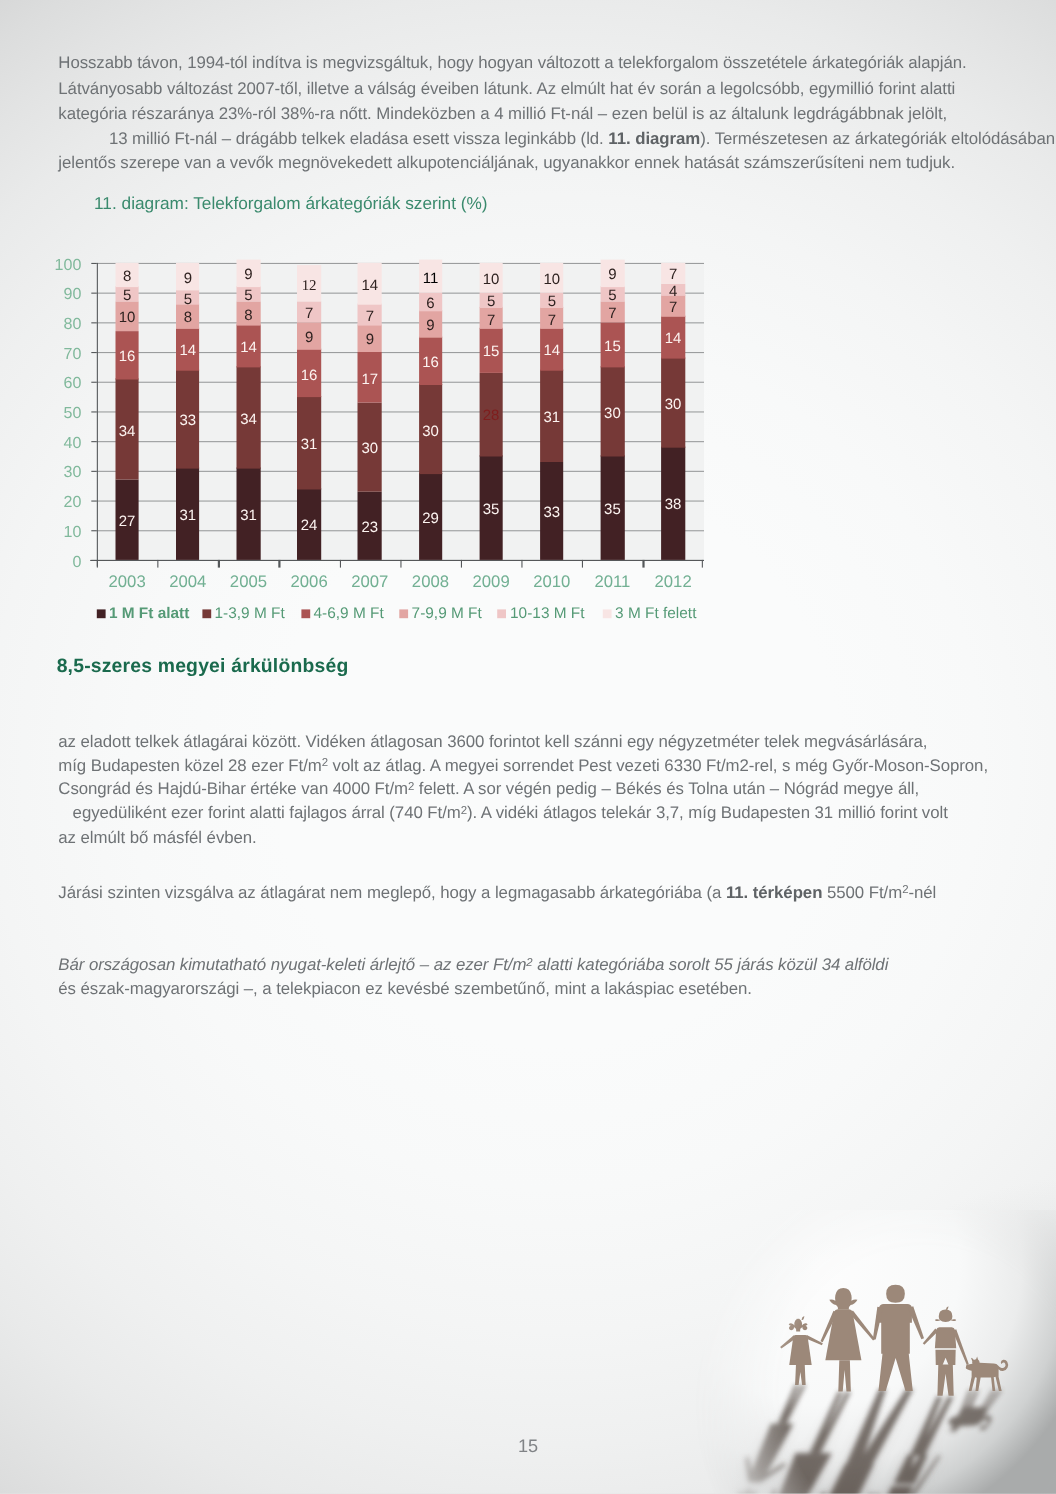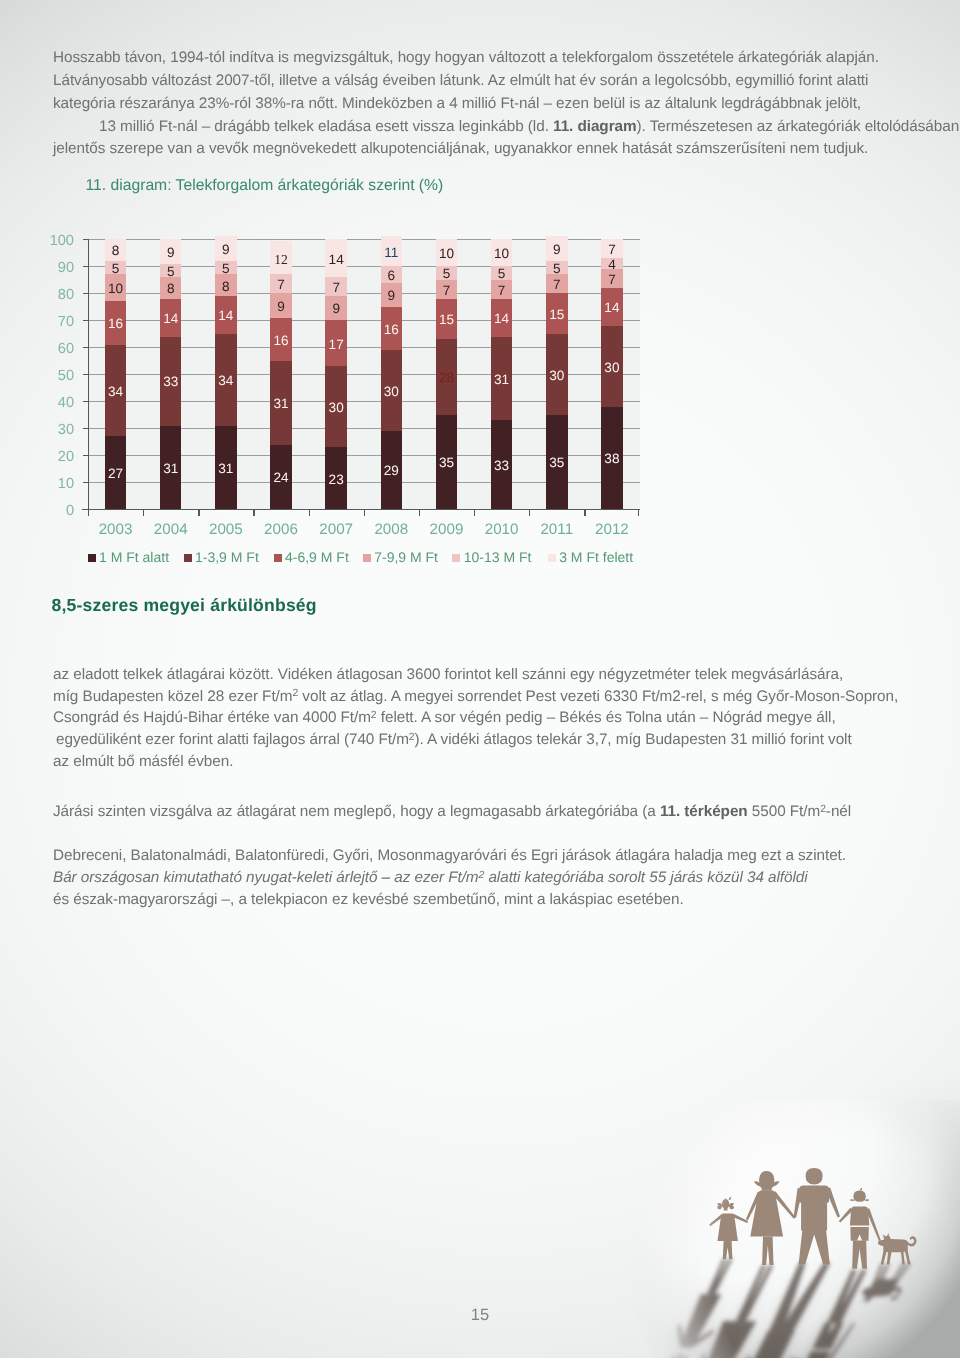--- a/index.html
+++ b/index.html
@@ -317,21 +317,21 @@
       <div class="seglabel" style="left:371.575px;top:464.45px;width:39.5px;color:#fdf4f1;">29</div>
       <div class="seg" style="left:380.575px;top:349.3px;width:21.5px;height:81.8px;background:#763937;"></div>
       <div class="seglabel" style="left:371.575px;top:384.8px;width:39.5px;color:#fdf4f1;">30</div>
       <div class="seg" style="left:380.575px;top:306.1px;width:21.5px;height:44px;background:#ab5453;"></div>
       <div class="seglabel" style="left:371.575px;top:322.70000000000005px;width:39.5px;color:#fdf4f1;">16</div>
       <div class="seg" style="left:380.575px;top:281.8px;width:21.5px;height:25.1px;background:#e2a5a2;"></div>
       <div class="seglabel" style="left:371.575px;top:288.95px;width:39.5px;color:#2f2220;">9</div>
       <div class="seg" style="left:380.575px;top:265.6px;width:21.5px;height:17px;background:#efc6c6;"></div>
       <div class="seglabel" style="left:371.575px;top:268.70000000000005px;width:39.5px;color:#2f2220;">6</div>
       <div class="seg" style="left:380.575px;top:235.9px;width:21.5px;height:30.5px;background:#f8e5e4;"></div>
-      <div class="seglabel" style="left:371.575px;top:245.75px;width:39.5px;color:#0c4a6e;">11</div>
+      <div class="seglabel" style="left:371.575px;top:245.75px;width:39.5px;color:#000000;">11</div>
       <div class="tickmark" style="left:363.75px;top:509px;width:1.3px;height:7px;"></div>
       <div class="xtick" style="left:361.325px;top:520.5px;width:60px;">2008</div>
       <div class="seg" style="left:435.72499999999997px;top:414.1px;width:21.5px;height:95.3px;background:#422124;"></div>
       <div class="seglabel" style="left:426.72499999999997px;top:456.35px;width:39.5px;color:#fdf4f1;">35</div>
       <div class="seg" style="left:435.72499999999997px;top:338.5px;width:21.5px;height:76.39999999999999px;background:#763937;"></div>
       <div class="seglabel" style="left:426.72499999999997px;top:371.3px;width:39.5px;color:#7f1d1d;">28</div>
       <div class="seg" style="left:435.72499999999997px;top:298px;width:21.5px;height:41.3px;background:#ab5453;"></div>
       <div class="seglabel" style="left:426.72499999999997px;top:313.25px;width:39.5px;color:#fdf4f1;">15</div>
       <div class="seg" style="left:435.72499999999997px;top:279.1px;width:21.5px;height:19.7px;background:#e2a5a2;"></div>
       <div class="seglabel" style="left:426.72499999999997px;top:283.55px;width:39.5px;color:#2f2220;">7</div>
@@ -378,36 +378,35 @@
       <div class="seg" style="left:601.175px;top:268.30000000000007px;width:21.5px;height:19.7px;background:#e2a5a2;"></div>
       <div class="seglabel" style="left:592.175px;top:272.75000000000006px;width:39.5px;color:#2f2220;">7</div>
       <div class="seg" style="left:601.175px;top:257.50000000000006px;width:21.5px;height:11.600000000000001px;background:#efc6c6;"></div>
       <div class="seglabel" style="left:592.175px;top:257.90000000000003px;width:39.5px;color:#2f2220;">4</div>
       <div class="seg" style="left:601.175px;top:238.59999999999997px;width:21.5px;height:19.7px;background:#f8e5e4;"></div>
       <div class="seglabel" style="left:592.175px;top:243.04999999999995px;width:39.5px;color:#2f2220;">7</div>
       <div class="tickmark" style="left:584.3499999999999px;top:509px;width:1.3px;height:7px;"></div>
       <div class="tickmark" style="left:638.2px;top:509px;width:1.3px;height:7px;"></div>
       <div class="xtick" style="left:581.925px;top:520.5px;width:60px;">2012</div>
       <div class="legswatch" style="left:87.7px;top:553.7px;background:#422124;"></div>
-      <div class="legitem" style="left:99px;top:548.5px;">1 M Ft alatt</div>
+      <div class="legitem" style="left:99px;top:548.5px;font-weight:bold;">1 M Ft alatt</div>
       <div class="legswatch" style="left:183.7px;top:553.7px;background:#763937;"></div>
       <div class="legitem" style="left:195px;top:548.5px;">1-3,9 M Ft</div>
       <div class="legswatch" style="left:273.7px;top:553.7px;background:#ab5453;"></div>
       <div class="legitem" style="left:285px;top:548.5px;">4-6,9 M Ft</div>
       <div class="legswatch" style="left:362.9px;top:553.7px;background:#e2a5a2;"></div>
       <div class="legitem" style="left:374.2px;top:548.5px;">7-9,9 M Ft</div>
       <div class="legswatch" style="left:452.4px;top:553.7px;background:#efc6c6;"></div>
       <div class="legitem" style="left:463.7px;top:548.5px;">10-13 M Ft</div>
       <div class="legswatch" style="left:547.9px;top:553.7px;background:#f8e5e4;"></div>
       <div class="legitem" style="left:559.1999999999999px;top:548.5px;">3 M Ft felett</div>
     </div>
     <div class="sec-head" style="left:51.5px;top:595px;">8,5-szeres megyei árkülönbség</div>
     <div class="ptext" style="left:53px;top:665.76px;">az eladott telkek átlagárai között. Vidéken átlagosan 3600 forintot kell szánni egy négyzetméter telek megvásárlására,</div>
     <div class="ptext" style="left:53px;top:687.52px;">míg Budapesten közel 28 ezer Ft/m<sup>2</sup> volt az átlag. A megyei sorrendet Pest vezeti 6330 Ft/m2-rel, s még Győr-Moson-Sopron,</div>
     <div class="ptext" style="left:53px;top:709.28px;">Csongrád és Hajdú-Bihar értéke van 4000 Ft/m<sup>2</sup> felett. A sor végén pedig – Békés és Tolna után – Nógrád megye áll,</div>
-    <div class="ptext" style="left:56px;top:731.04px;">egyedüliként ezer forint alatti fajlagos árral (740 Ft/m<sup>2</sup>). A vidéki átlagos telekár 3,7, míg Budapesten 31 millió forint volt</div>
+    <div class="ptext" style="left:66px;top:731.04px;">egyedüliként ezer forint alatti fajlagos árral (740 Ft/m<sup>2</sup>). A vidéki átlagos telekár 3,7, míg Budapesten 31 millió forint volt</div>
     <div class="ptext" style="left:53px;top:752.8px;">az elmúlt bő másfél évben.</div>
     <div class="ptext" style="left:53px;top:803px;">Járási szinten vizsgálva az átlagárat nem meglepő, hogy a legmagasabb árkategóriába (a <b>11. térképen</b> 5500 Ft/m<sup>2</sup>-nél</div>
-    <div class="ptext" style="left:53px;top:847.16px;">Debreceni, Balatonalmádi, Balatonfüredi, Győri, Mosonmagyaróvári és Egri járások átlagára haladja meg ezt a szintet.</div>
     <div class="ptext" style="left:53px;top:869.24px;font-style:italic;">Bár országosan kimutatható nyugat-keleti árlejtő – az ezer Ft/m<sup>2</sup> alatti kategóriába sorolt 55 járás közül 34 alföldi</div>
     <div class="ptext" style="left:53px;top:891.3199999999999px;">és észak-magyarországi –, a telekpiacon ez kevésbé szembetűnő, mint a lakáspiac esetében.</div>
     <div class="pagenum" style="left:460px;top:1305.5px;width:40px;text-align:center;">15</div>
   </div>
 
 </body></html>

